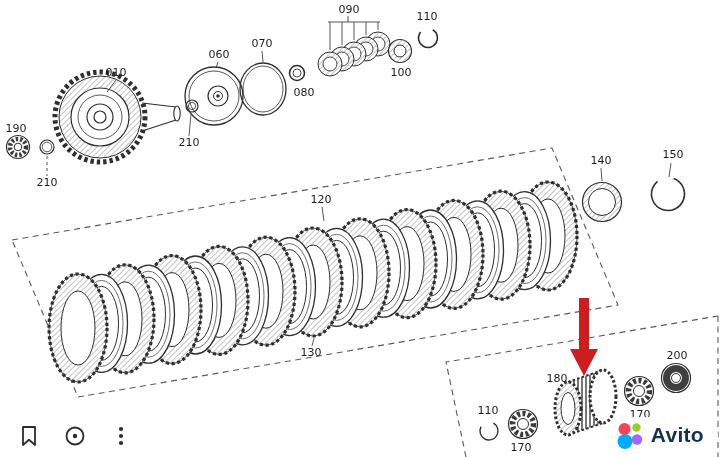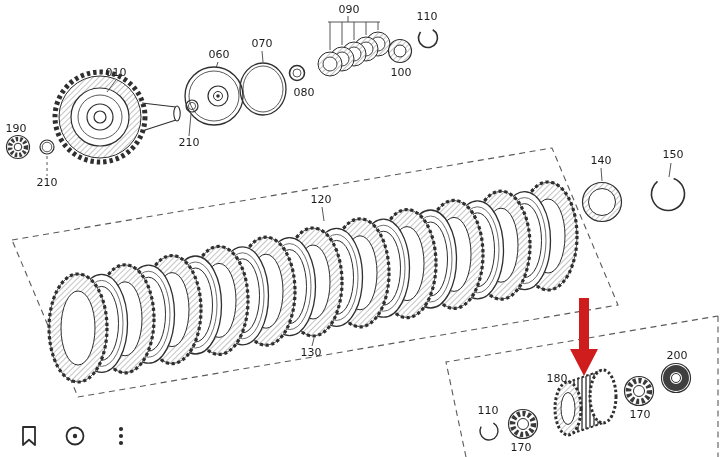--- a/index.html
+++ b/index.html
@@ -216,14 +216,23 @@
     </button>
     <button class="icon-btn">
       <svg width="24" height="24" viewBox="0 0 24 24">
         <circle cx="12" cy="5" r="2.1" fill="#2c2c2c"></circle>
         <circle cx="12" cy="12" r="2.1" fill="#2c2c2c"></circle>
         <circle cx="12" cy="19" r="2.1" fill="#2c2c2c"></circle>
       </svg>
     </button>
   </div>
 
+  <div class="watermark">
+    <svg width="30" height="30" viewBox="0 0 30 30">
+      <circle cx="9.5" cy="9" r="6" fill="#ff4053"></circle>
+      <circle cx="21.5" cy="7.5" r="4.2" fill="#97cf26"></circle>
+      <circle cx="10" cy="21.5" r="7.5" fill="#00aaff"></circle>
+      <circle cx="22" cy="19.5" r="5.2" fill="#a169f7"></circle>
+    </svg>
+    <span class="brand-text">Avito</span>
+  </div>
 
 </div>
 
 </body></html>

